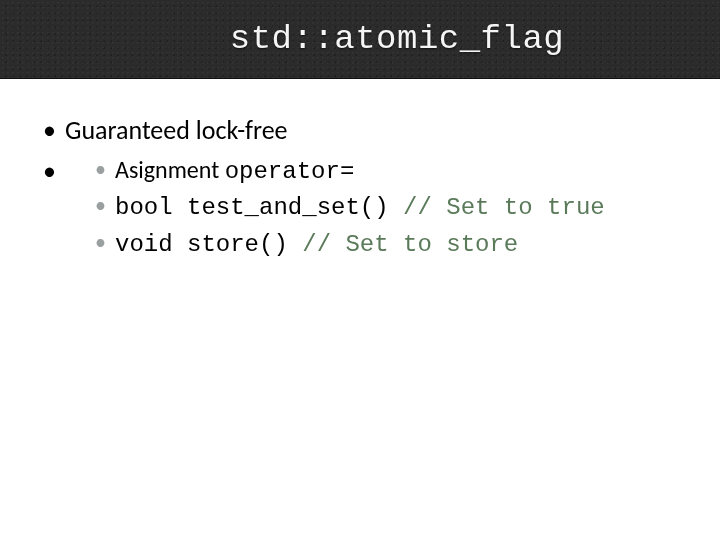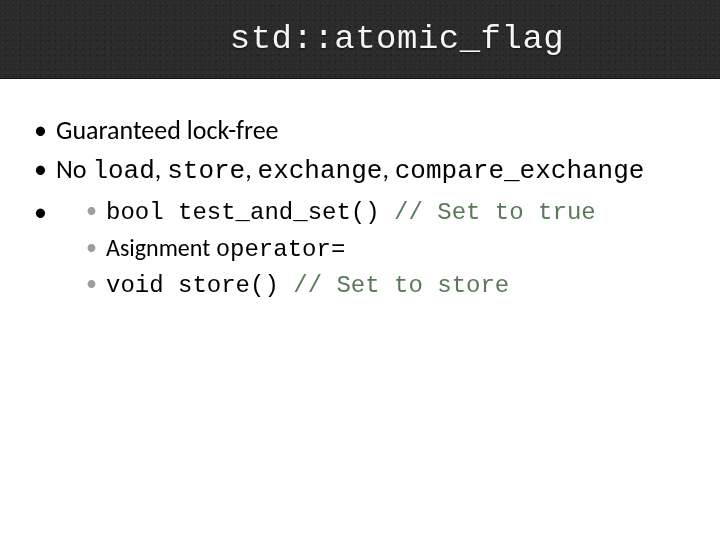--- a/index.html
+++ b/index.html
@@ -39,20 +39,21 @@
     font-weight: 400;
     font-size: 34px;
     letter-spacing: 0.5px;
     color: #f5f5f5;
     text-shadow: 0 1px 2px rgba(0,0,0,0.6);
   }
   .content {
     padding: 34px 12px 0 28px;
     font-size: 26px;
     line-height: 1.35;
+    margin-left: 9px;
   }
   ul.top {
     list-style: none;
     margin: 0;
     padding: 0;
   }
   ul.top > li {
     position: relative;
     padding-left: 28px;
     margin-bottom: 4px;
@@ -104,29 +105,26 @@
   <div class="title-bar">
     <h1>std::atomic_flag</h1>
   </div>
 
   <div class="content">
     <ul class="top">
       <li>
         <span>Guaranteed lock-free</span>
       </li>
       <li>
-        <span>No </span><span class="line2-kw">load</span><span>, </span><span class="line2-kw">store</span><span>, </span><span class="line2-kw">exchange</span><span>, </span><span class="line2-kw">compare_exchange</span>
-      </li>
-      <li>
         <ul class="sub">
           <li>
-            <span class="mono">bool test_and_set() </span><span class="mono comment">// Set to true</span>
+            <span>Asignment </span><span class="mono">operator=</span>
           </li>
           <li>
-            <span>Asignment </span><span class="mono">operator=</span>
+            <span class="mono">bool test_and_set() </span><span class="mono comment">// Set to true</span>
           </li>
           <li>
             <span class="mono">void store() </span><span class="mono comment">// Set to store</span>
           </li>
         </ul>
       </li>
     </ul>
   </div>
 
 </div>

